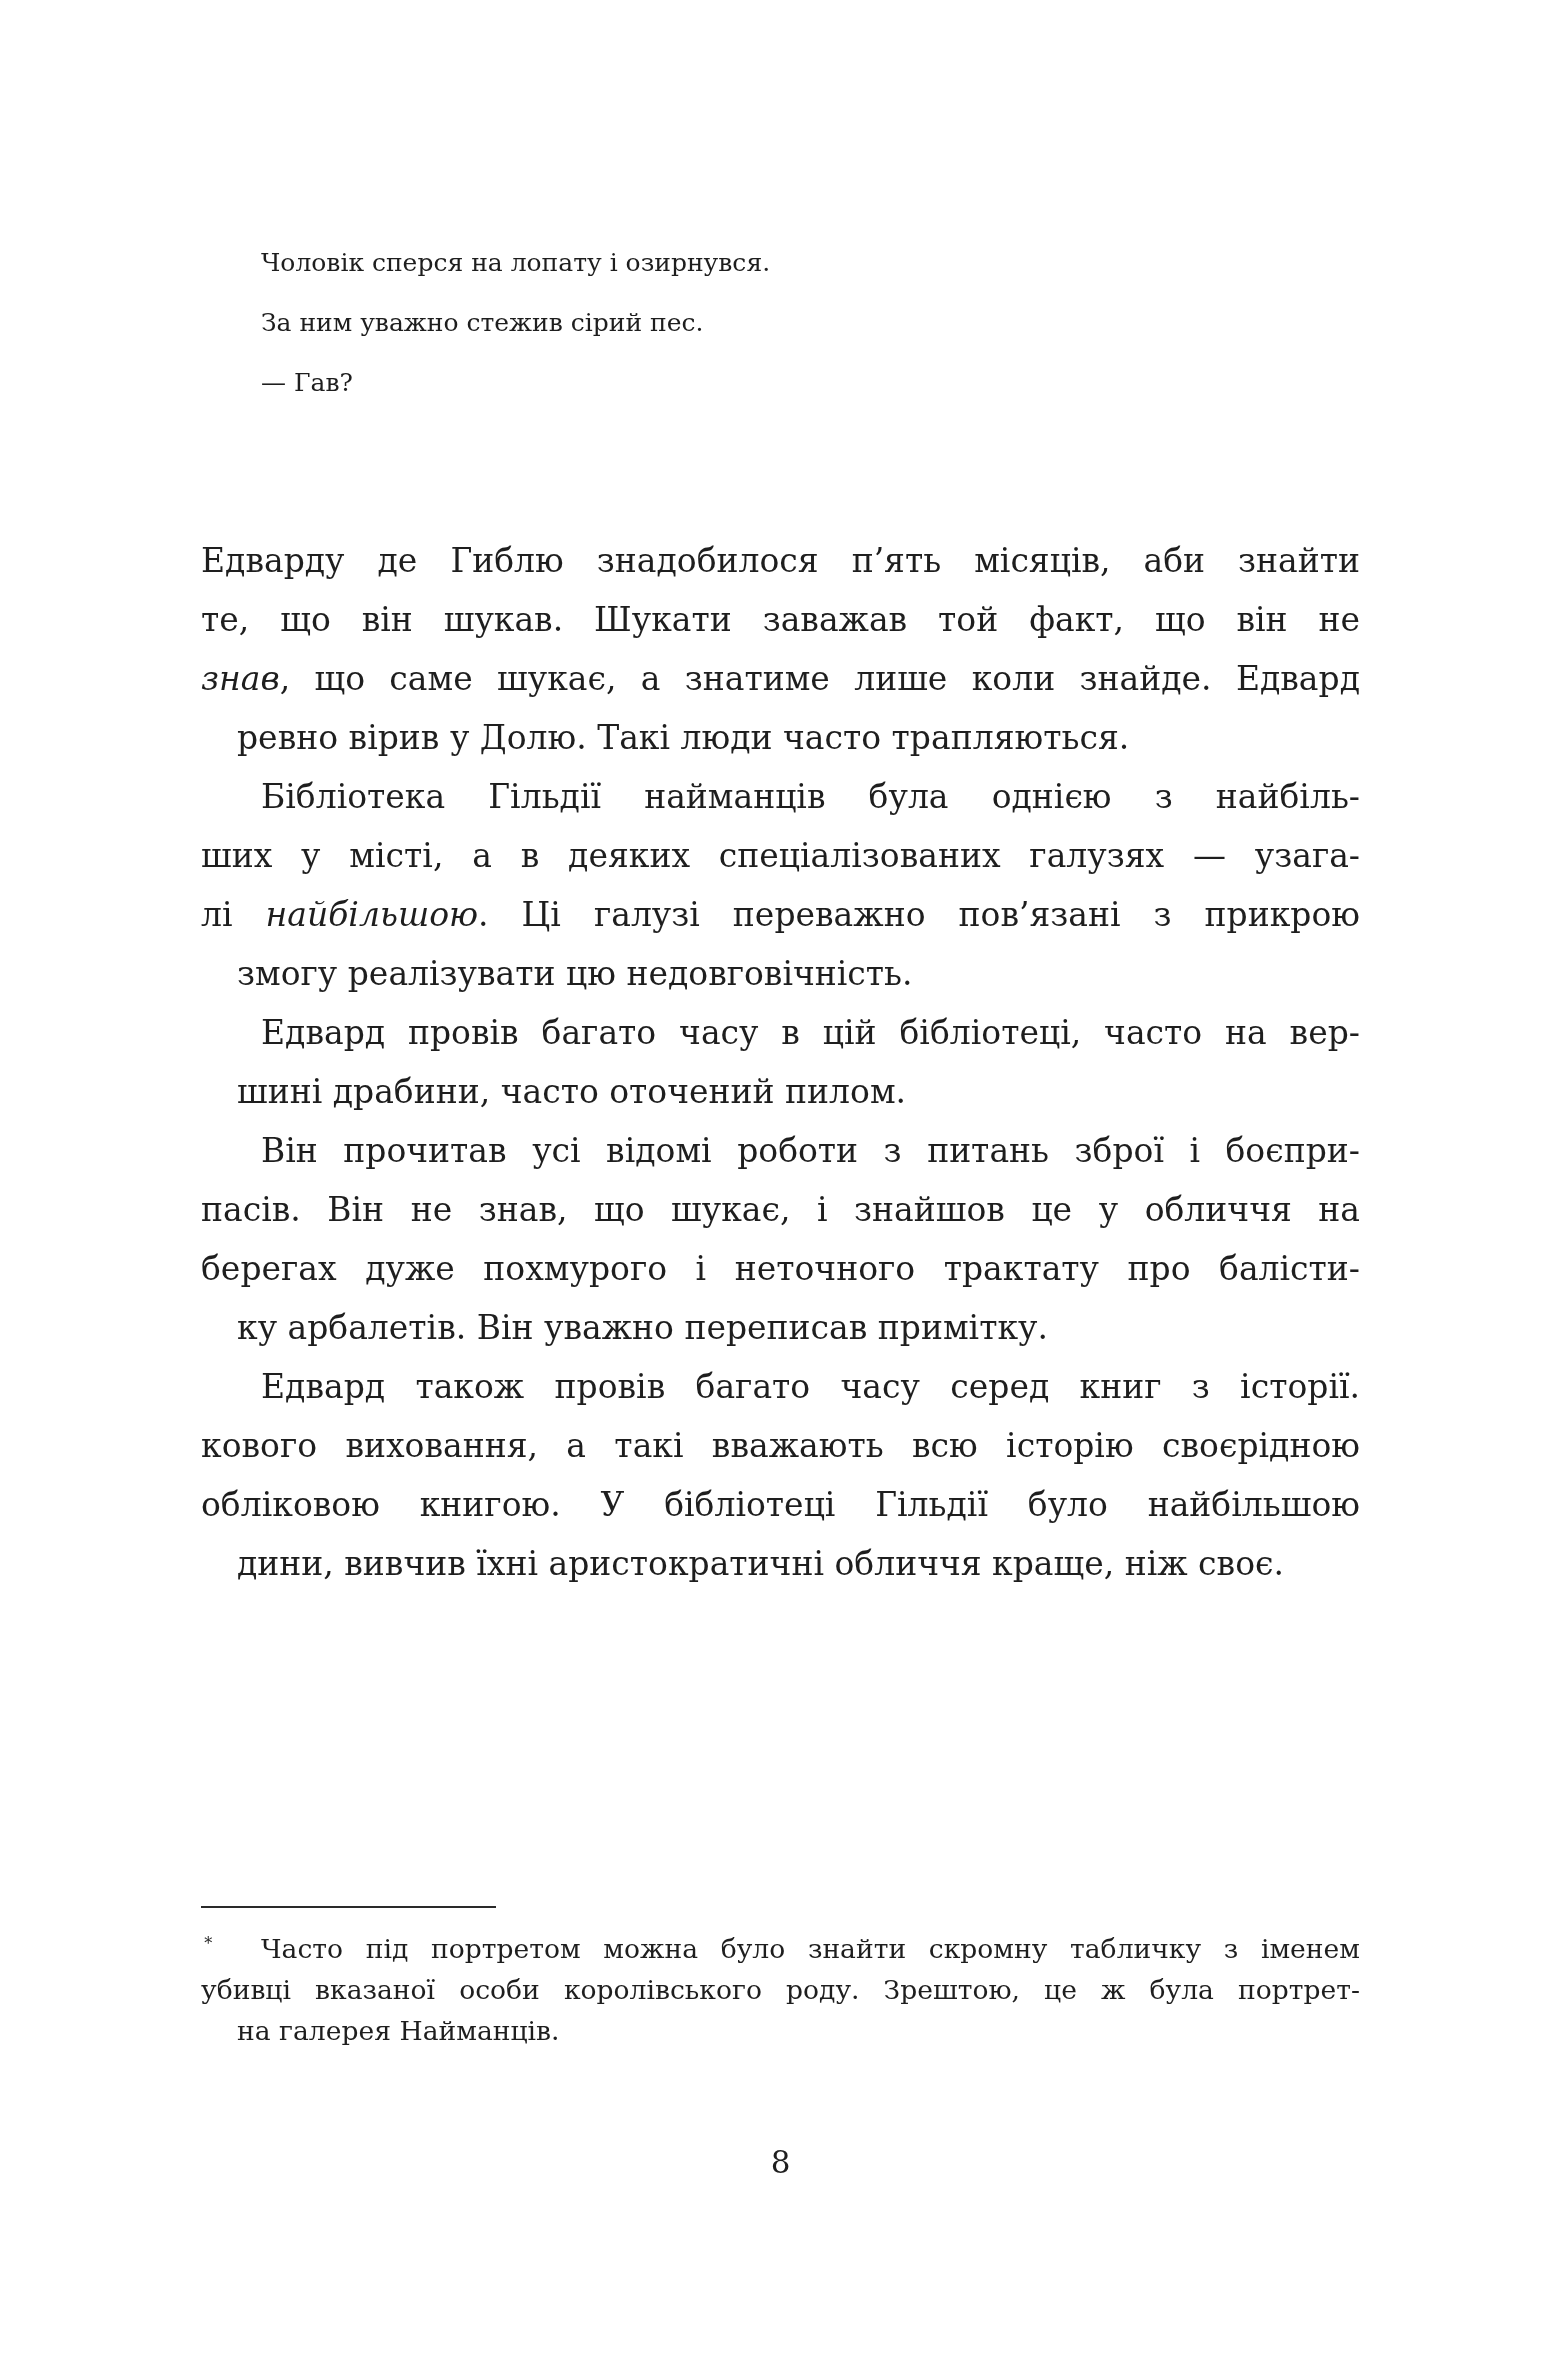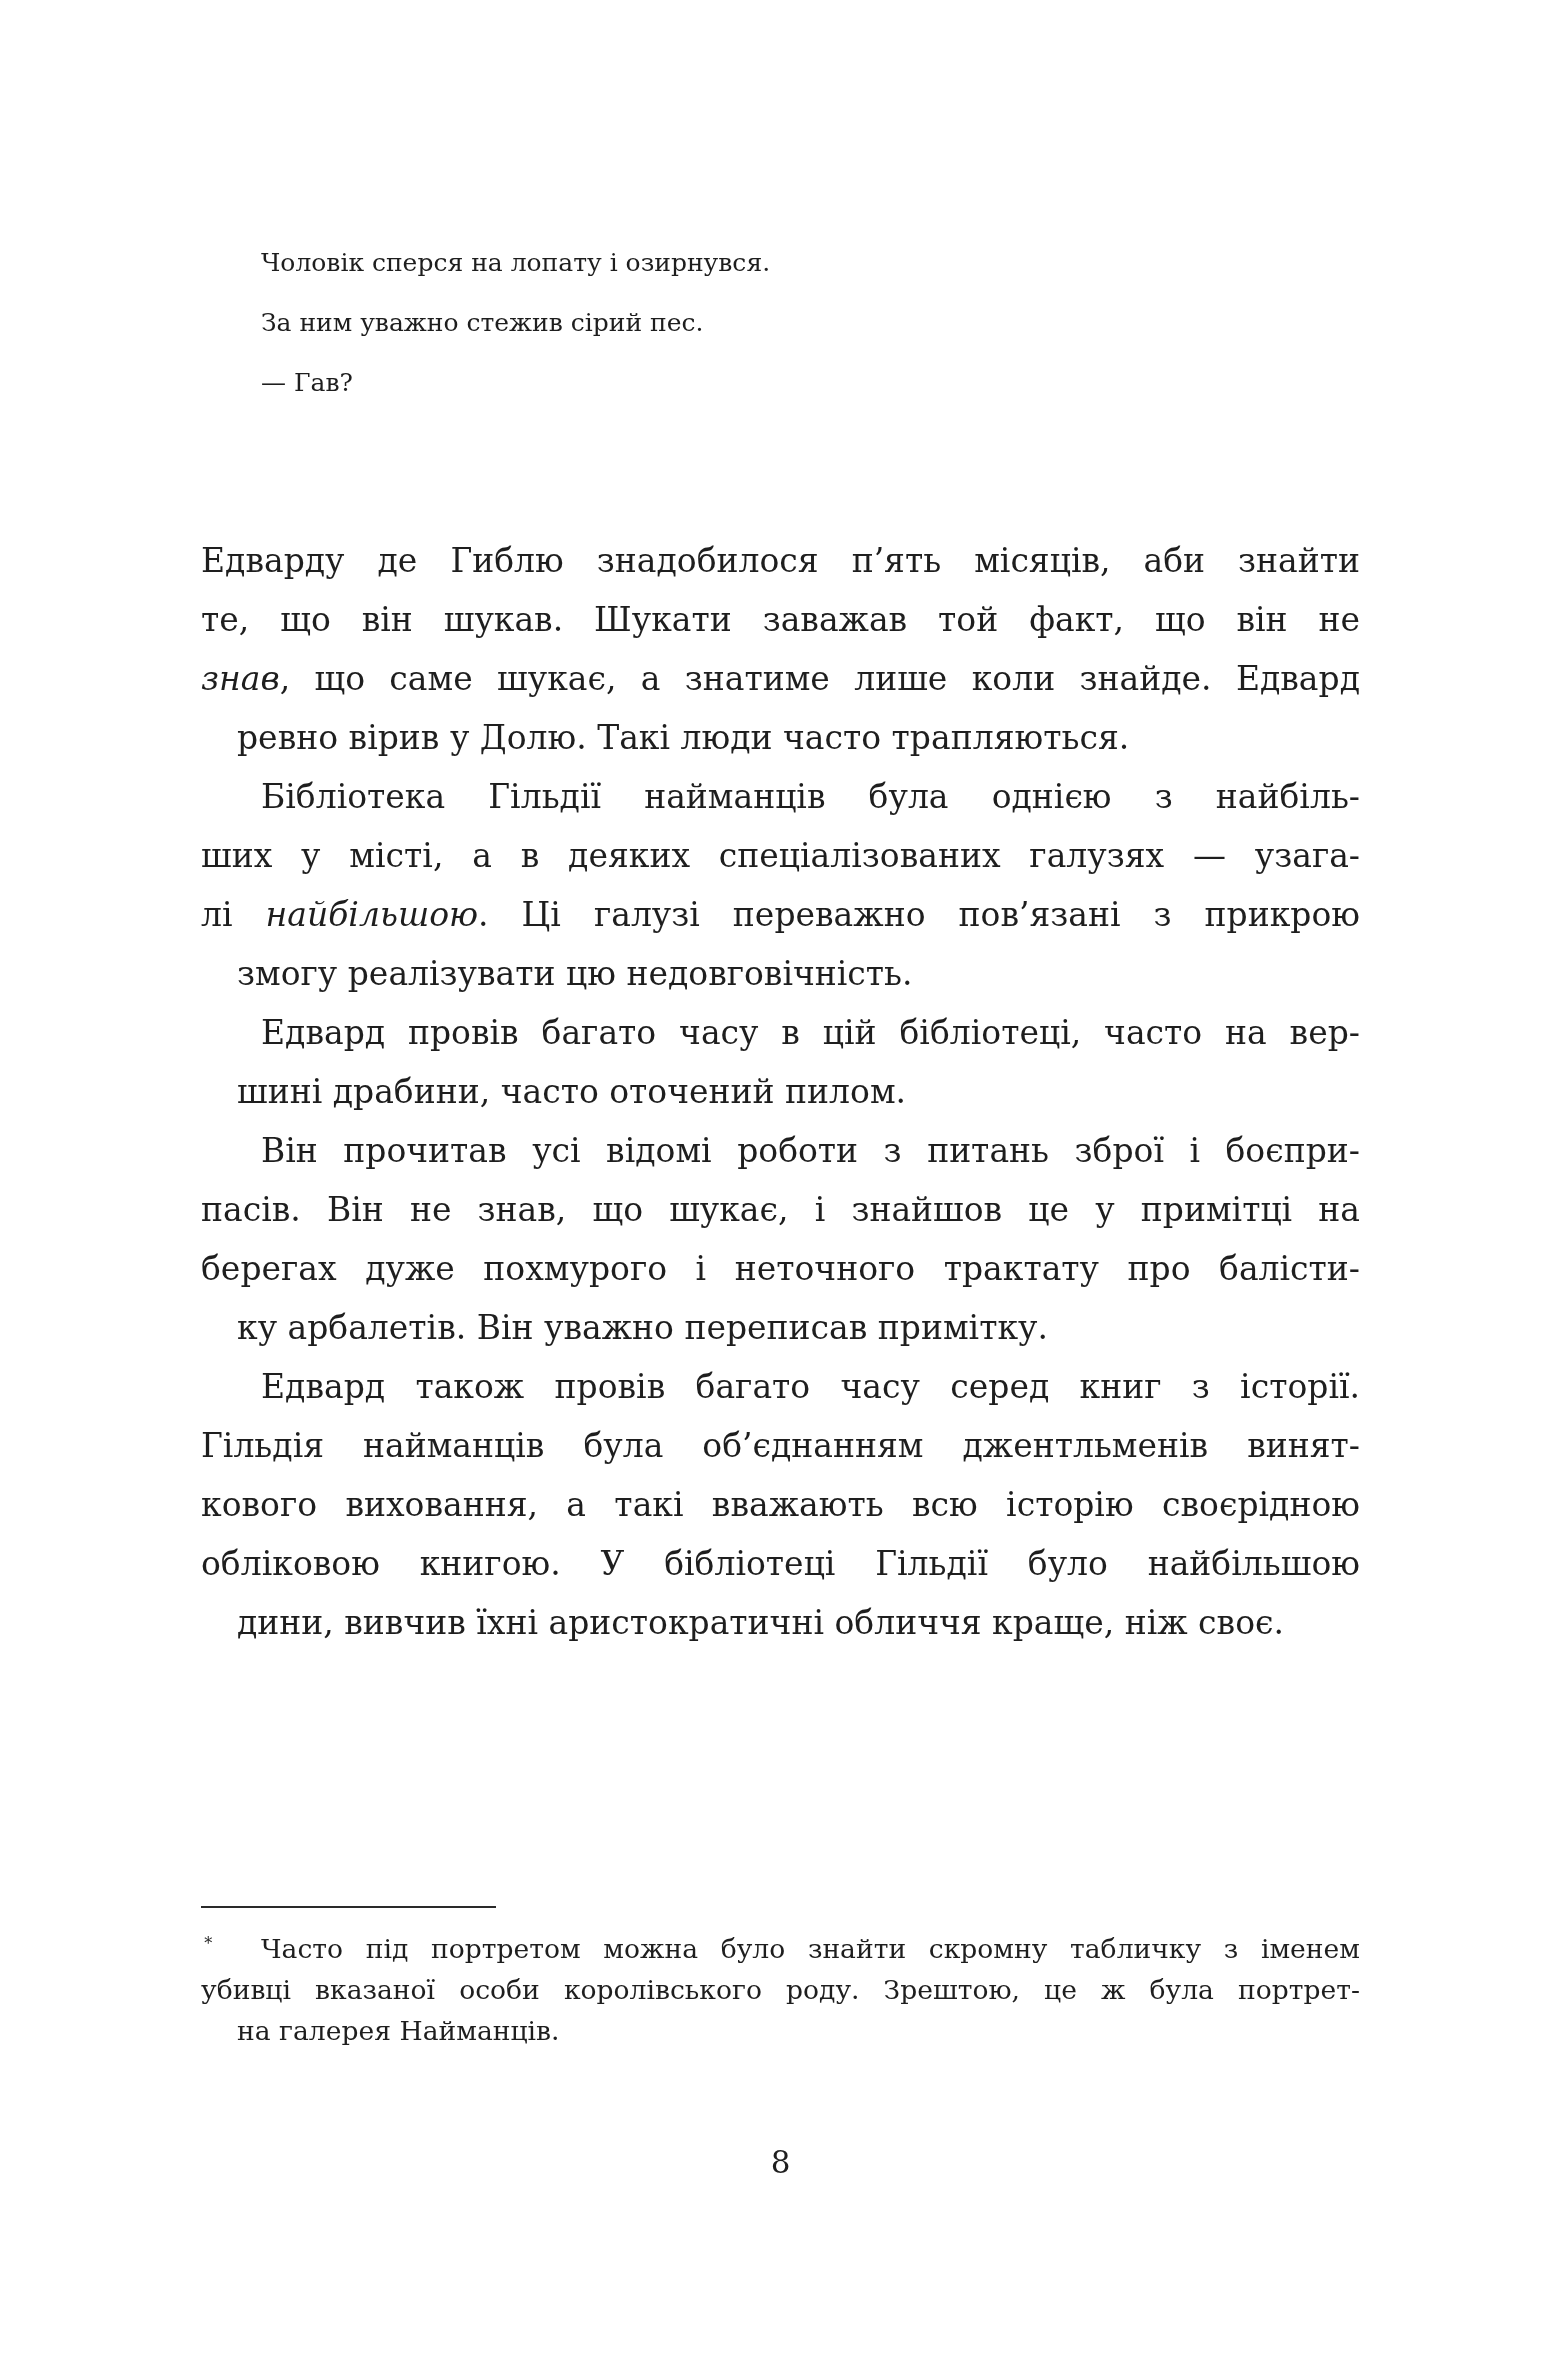--- a/index.html
+++ b/index.html
@@ -110,27 +110,26 @@
         <span class="line">ших у місті, а в деяких спеціалізованих галузях — узага-</span>
         <span class="line">лі <em>найбільшою</em>. Ці галузі переважно пов’язані з прикрою</span>
         <span class="line last">змогу реалізувати цю недовговічність.</span>
       </div>
       <div>
         <span class="line indent">Едвард провів багато часу в цій бібліотеці, часто на вер-</span>
         <span class="line last">шині драбини, часто оточений пилом.</span>
       </div>
       <div>
         <span class="line indent">Він прочитав усі відомі роботи з питань зброї і боєпри-</span>
-        <span class="line">пасів. Він не знав, що шукає, і знайшов це у примітці на</span>
+        <span class="line">пасів. Він не знав, що шукає, і знайшов це у обличчя на</span>
         <span class="line">берегах дуже похмурого і неточного трактату про балісти-</span>
         <span class="line last">ку арбалетів. Він уважно переписав примітку.</span>
       </div>
       <div>
         <span class="line indent">Едвард також провів багато часу серед книг з історії.</span>
-        <span class="line">Гільдія найманців була об’єднанням джентльменів винят-</span>
         <span class="line">кового виховання, а такі вважають всю історію своєрідною</span>
         <span class="line">обліковою книгою. У бібліотеці Гільдії було найбільшою</span>
         <span class="line last">дини, вивчив їхні аристократичні обличчя краще, ніж своє.</span>
       </div>
     </div>
 
   <div class="footnote-rule"></div>
 
   <div class="footnote" id="footnote">
     <span class="fn-mark">*</span>

